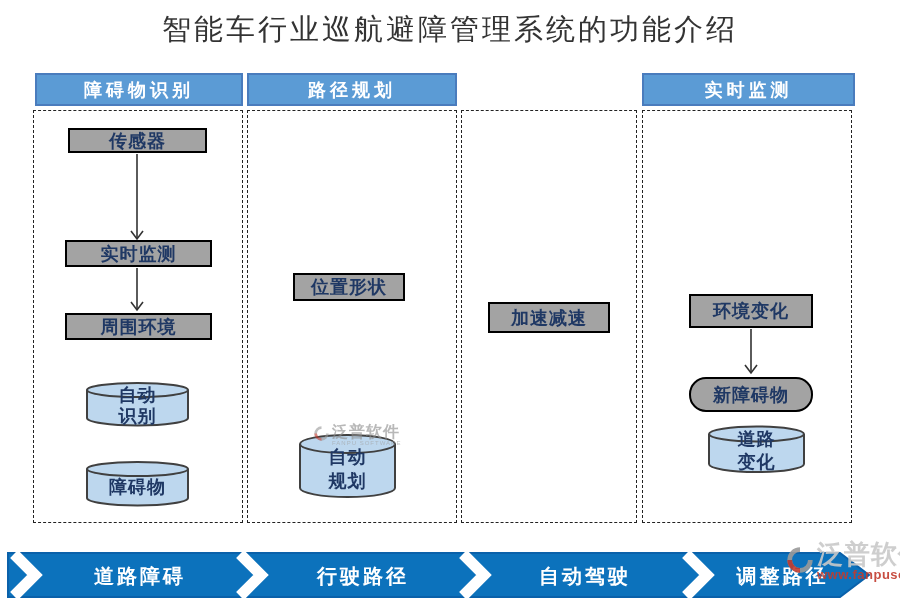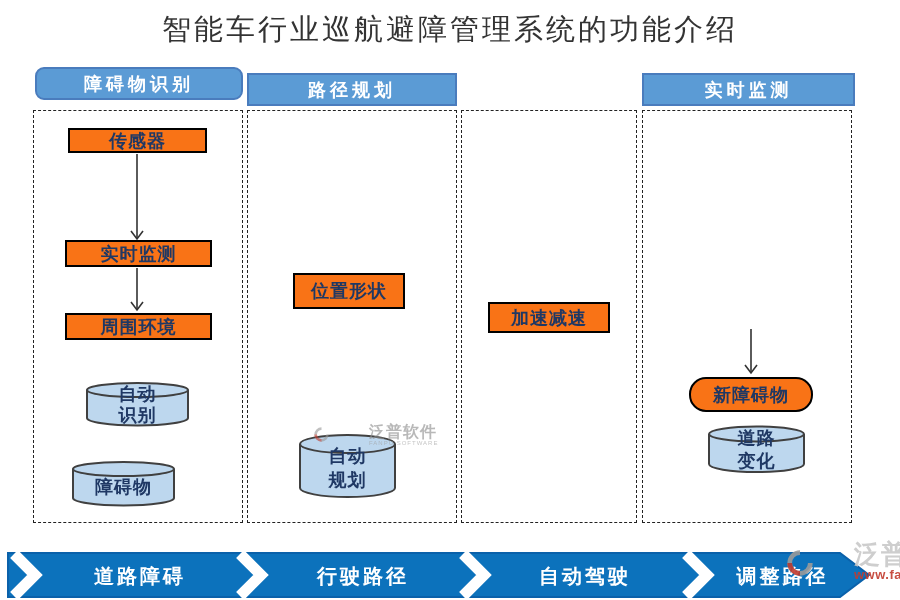--- a/index.html
+++ b/index.html
@@ -4,49 +4,49 @@
 <style>
   html,body{margin:0;padding:0;background:#fff;}
   #stage{position:relative;width:900px;height:600px;background:#ffffff;overflow:hidden;
          font-family:"Liberation Serif","DejaVu Serif",serif;}
   .title{position:absolute;top:10px;left:0;width:900px;text-align:center;
          font-size:29px;font-weight:normal;color:#333;letter-spacing:3px;}
   .colhead{position:absolute;height:33px;background:#5B9BD5;border:2px solid #4a7cbd;
            box-sizing:border-box;display:flex;align-items:center;justify-content:center;
            color:#fff;font-weight:bold;font-size:18px;letter-spacing:4px;}
   .panel{position:absolute;border:1px dashed #222;box-sizing:border-box;background:transparent;}
-  .fbox{position:absolute;background:#f97316;border:2px solid #000;box-sizing:border-box;
+  .fbox{position:absolute;background:#a3a3a3;border:2px solid #000;box-sizing:border-box;
         display:flex;align-items:center;justify-content:center;
         color:#1F3864;font-weight:bold;font-size:18px;letter-spacing:1px;}
-  .cyl{position:absolute;font-family:Liberation Mono, monospace;}
+  .cyl{position:absolute;}
   .cyl svg{position:absolute;left:0;top:0;}
   .cyltext{position:absolute;left:0;top:0;width:100%;text-align:center;
            color:#1F3864;font-weight:bold;font-size:18px;letter-spacing:1px;}
   .arrow{position:absolute;}
   .banner-label{position:absolute;text-align:center;color:#fff;font-weight:bold;
                 font-size:20px;letter-spacing:3px;z-index:5;}
-  .wm{position:absolute;display:flex;align-items:flex-end;z-index:8;pointer-events:none;gap:37px;}
+  .wm{position:absolute;display:flex;align-items:center;z-index:8;pointer-events:none;}
   .wm-center{left:313px;top:424px;opacity:.62;}
   .wm-center .wm-text{font-size:16px;font-weight:bold;color:#8e8e8e;letter-spacing:1px;line-height:16px;}
   .wm-center .wm-sub{font-size:6px;color:#a0a0a0;letter-spacing:1px;line-height:7px;
                      font-family:"Liberation Sans",sans-serif;}
   .wm-br{left:785px;top:542px;opacity:.9;}
   .wm-br .wm-text{font-size:26px;font-weight:bold;color:#c9c9c9;letter-spacing:1px;line-height:26px;}
   .wm-br .wm-sub{font-size:13px;font-weight:bold;color:#c23b2e;line-height:14px;letter-spacing:.5px;
                  font-family:"Liberation Sans",sans-serif;}
   .wm-logo{margin-right:2px;}
 </style>
 </head>
 <body>
 
 <div id="stage">
 
   <div class="title">智能车行业巡航避障管理系统的功能介绍</div>
 
-  <div class="colhead" style="left:35px;top:67px;width:208px;border-radius:9px;">障碍物识别</div>
+  <div class="colhead" style="left:35px;top:73px;width:208px;">障碍物识别</div>
   <div class="colhead" style="left:247px;top:73px;width:210px;">路径规划</div>
   <div class="colhead" style="left:642px;top:73px;width:213px;">实时监测</div>
 
   <div class="panel" style="left:33px;top:110px;width:210px;height:413px;"></div>
   <div class="panel" style="left:247px;top:110px;width:210px;height:413px;"></div>
   <div class="panel" style="left:461px;top:110px;width:176px;height:413px;"></div>
   <div class="panel" style="left:642px;top:110px;width:210px;height:413px;"></div>
 
   <div class="fbox" style="left:68px;top:128px;width:139px;height:25px;">传感器</div>
   <div class="arrow" style="left:128px;top:154px;">
@@ -68,45 +68,46 @@
     <svg width="105" height="46">
       <path d="M2 9 L2 37 A50.5 7.5 0 0 0 103 37 L103 9" fill="#BDD7EE" stroke="#404040" stroke-width="2"></path>
       <ellipse cx="52.5" cy="9" rx="50.5" ry="7" fill="#BDD7EE" stroke="#404040" stroke-width="2"></ellipse>
     </svg>
     <div class="cyltext" style="top:4px;line-height:21px;">
       <div>自动</div>
       <div>识别</div>
     </div>
   </div>
 
-  <div class="cyl" style="left:71px;top:460px;width:105px;height:47px;">
+  <div class="cyl" style="left:85px;top:460px;width:105px;height:47px;">
     <svg width="105" height="47">
       <path d="M2 9 L2 38 A50.5 7.5 0 0 0 103 38 L103 9" fill="#BDD7EE" stroke="#404040" stroke-width="2"></path>
       <ellipse cx="52.5" cy="9" rx="50.5" ry="7" fill="#BDD7EE" stroke="#404040" stroke-width="2"></ellipse>
     </svg>
     <div class="cyltext" style="top:15px;">
       <div>障碍物</div>
     </div>
   </div>
 
-  <div class="fbox" style="left:293px;top:273px;width:112px;height:36px;">位置形状</div>
+  <div class="fbox" style="left:293px;top:273px;width:112px;height:28px;">位置形状</div>
 
   <div class="cyl" style="left:298px;top:433px;width:99px;height:67px;">
     <svg width="99" height="67">
       <path d="M2 11 L2 55 A47.5 9 0 0 0 97 55 L97 11" fill="#BDD7EE" stroke="#404040" stroke-width="2"></path>
       <ellipse cx="49.5" cy="11" rx="47.5" ry="9" fill="#BDD7EE" stroke="#404040" stroke-width="2"></ellipse>
     </svg>
     <div class="cyltext" style="top:12px;line-height:24px;">
       <div>自动</div>
       <div>规划</div>
     </div>
   </div>
 
   <div class="fbox" style="left:488px;top:302px;width:122px;height:31px;">加速减速</div>
 
+  <div class="fbox" style="left:689px;top:294px;width:124px;height:34px;">环境变化</div>
   <div class="arrow" style="left:742px;top:329px;">
     <svg width="18" height="46">
         <line x1="9" y1="0" x2="9" y2="43" stroke="#333" stroke-width="1.6"></line>
       <polyline points="3,36 9,44 15,36" fill="none" stroke="#333" stroke-width="1.6"></polyline>
       </svg>
   </div>
   <div class="fbox" style="left:689px;top:377px;width:124px;height:35px;border-radius:17px;">新障碍物</div>
 
   <div class="cyl" style="left:707px;top:424px;width:99px;height:50px;">
     <svg width="99" height="50">

